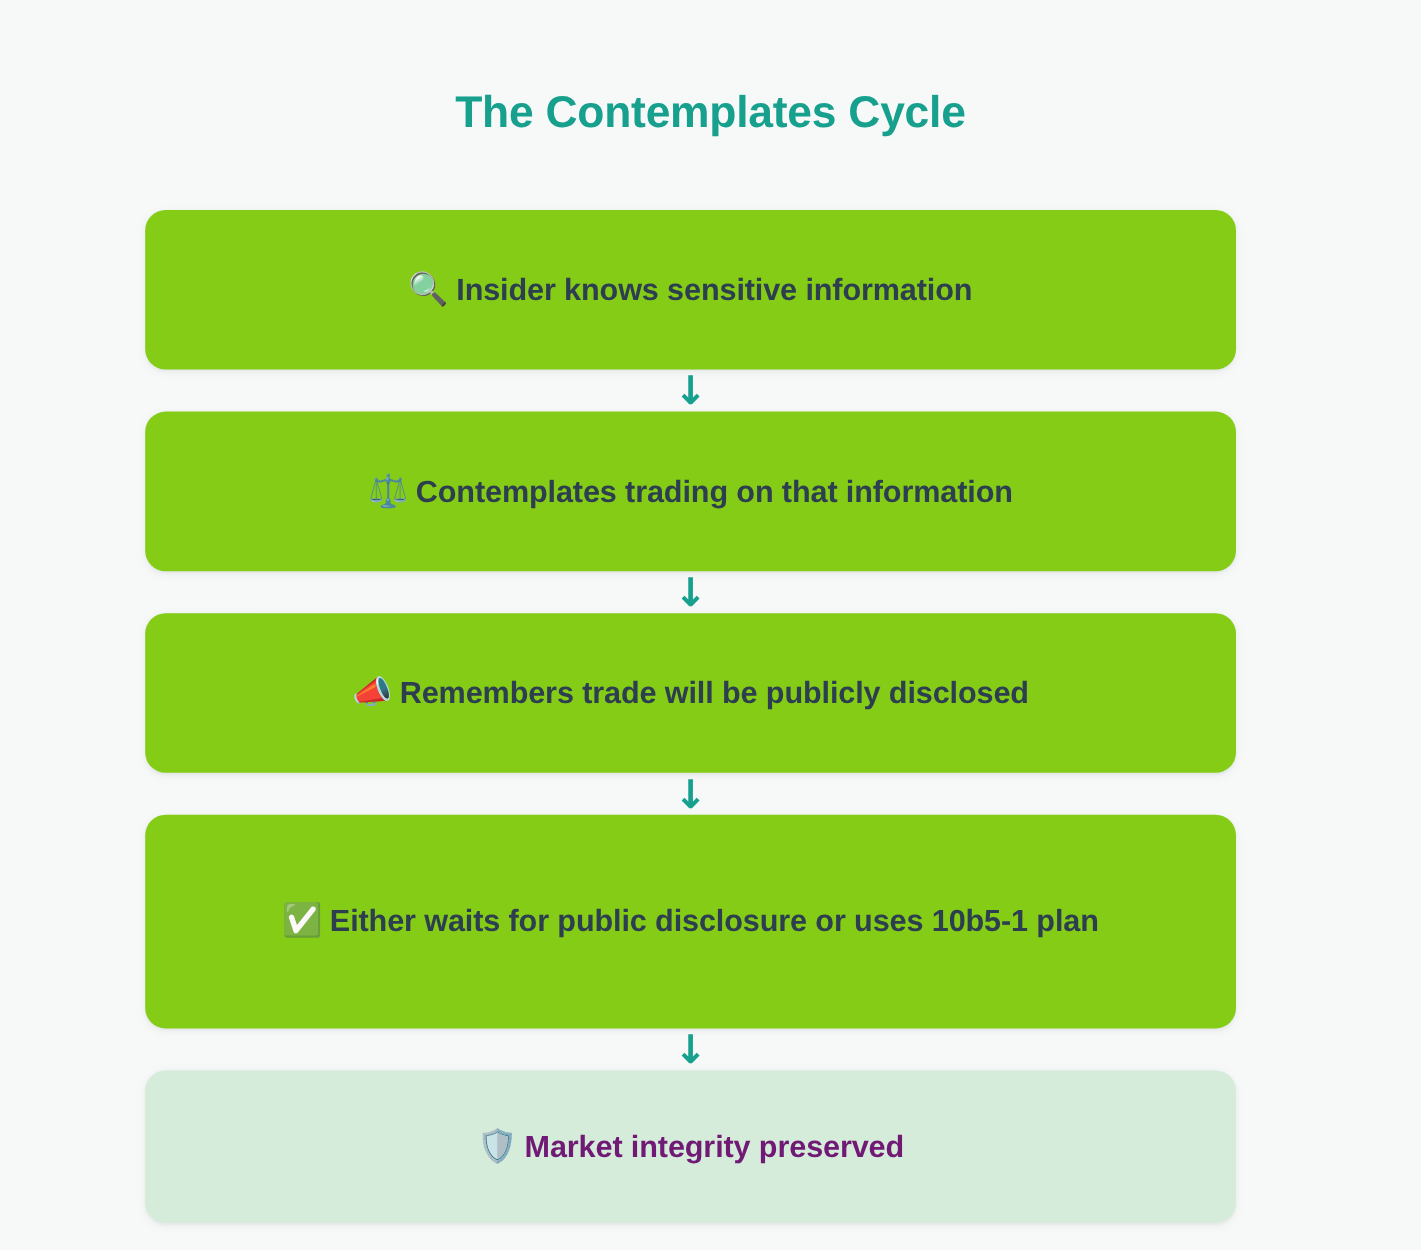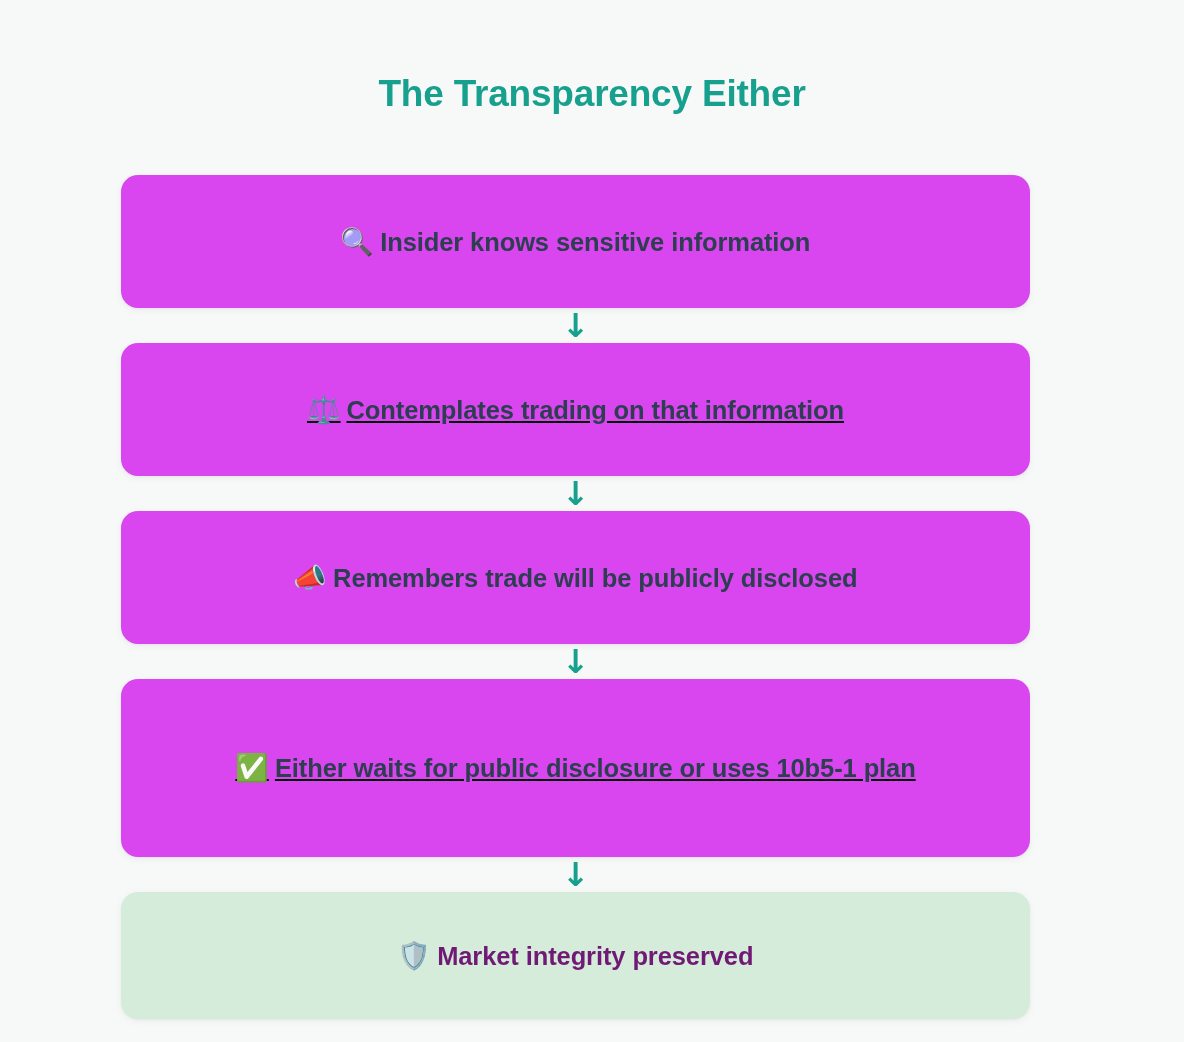--- a/index.html
+++ b/index.html
@@ -34,33 +34,33 @@
   #flow-list {
     position: absolute;
     top: 175px;
     left: 121px;
     width: 909px;
   }
   .flow-card {
     box-sizing: border-box;
     width: 909px;
     border-radius: 17px;
-    background: #d946ef;
+    background: #84cc16;
     box-shadow: 0 2px 7px rgba(120, 130, 140, 0.10),
                 0 1px 2px rgba(120, 130, 140, 0.07);
     display: flex;
     align-items: center;
     justify-content: center;
     text-align: center;
     padding: 10px 34px;
   }
   .flow-card.step-1 { height: 133px; }
-  .flow-card.step-2 { height: 133px; text-decoration: underline; }
+  .flow-card.step-2 { height: 133px; }
   .flow-card.step-3 { height: 133px; justify-content: center; }
-  .flow-card.step-4 { height: 178px; text-decoration: underline; }
+  .flow-card.step-4 { height: 178px; }
   .flow-card.highlight {
     height: 127px;
     background: #d5ecda;
     box-shadow: 0 2px 7px rgba(120, 140, 125, 0.10),
                 0 1px 2px rgba(120, 140, 125, 0.07);
   }
   .card-text {
     font-size: 25.5px;
     font-weight: bold;
     color: #2d3e50;
@@ -87,21 +87,21 @@
     line-height: 35px;
     font-weight: bold;
     user-select: none;
   }
 </style>
 </head>
 <body>
 
 <div id="flow-page">
 
-  <div id="page-title">The Transparency Either</div>
+  <div id="page-title">The Contemplates Cycle</div>
 
   <div id="flow-list">
 
     <div class="flow-card step-1">
       <div class="card-text"><span class="card-emoji">🔍</span><span>Insider knows sensitive information</span></div>
     </div>
 
     <div class="flow-arrow">↓</div>
 
     <div class="flow-card step-2">

